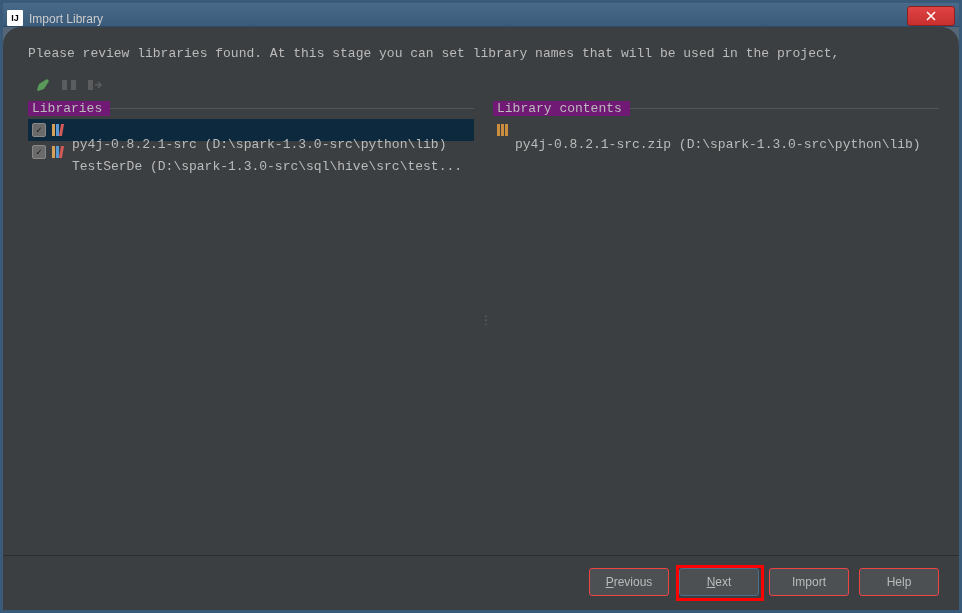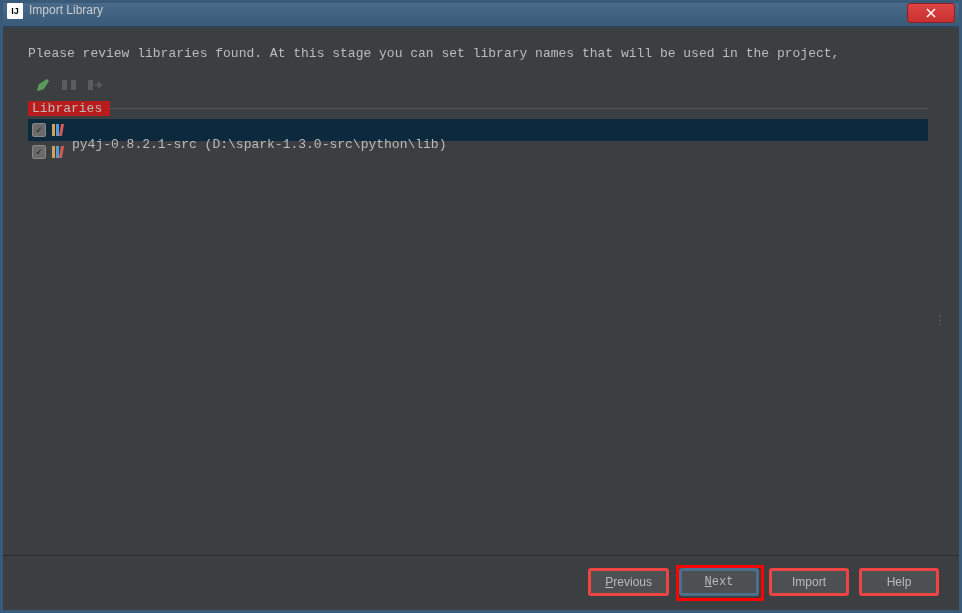--- a/index.html
+++ b/index.html
@@ -13,21 +13,21 @@
     .outer-border {
       border: 3px solid #3a5a7a;
       height: 100%;
       width: 100%;
       position: relative;
     }
     .titlebar {
       height: 24px;
       background: linear-gradient(to bottom, #4a6a8a, #3a5a7a);
       display: flex;
-      align-items: flex-start;
+      align-items: flex-end;
       padding-left: 4px;
       color: #ddd;
       font-size: 12px;
       border-bottom: 1px solid #2a4a6a;
     }
     .titlebar .app-icon {
       width: 16px;
       height: 16px;
       background: #fff;
       color: #000;
@@ -57,20 +57,21 @@
     }
     .dialog-body {
       background: #3c3f41;
       height: calc(100% - 24px);
       display: flex;
       flex-direction: column;
       padding: 0;
       color: #bbbbbb;
       font-family: "Consolas", "Courier New", monospace;
       font-size: 13px;
+      border-radius: 18px;
     }
     .instructions {
       padding: 18px 20px 8px 25px;
       line-height: 1.4;
       color: #bbbbbb;
       font-family: "Consolas", "Courier New", monospace;
     }
     .toolbar {
       padding: 6px 20px 8px 32px;
       display: flex;
@@ -96,21 +97,21 @@
       flex-direction: column;
       min-height: 0;
     }
     .panel-label {
       font-family: "Consolas", "Courier New", monospace;
       color: #bbbbbb;
       position: relative;
       padding-left: 4px;
       padding-right: 8px;
       z-index: 1;
-      background: #b91c1c;
+      background: #701a75;
       display: inline-block;
     }
     .panel-header {
       position: relative;
       height: 14px;
       display: flex;
       align-items: center;
     }
     .panel-header::after {
       content: "";
@@ -212,35 +213,34 @@
       display: flex;
       justify-content: flex-end;
       gap: 10px;
       border-top: 1px solid #2d2d2d;
       background: #3c3f41;
     }
     .btn {
       min-width: 80px;
       height: 28px;
       background: #4c5052;
-      border: 3px solid #ef4444;
+      border: 1px solid #ef4444;
       border-radius: 3px;
       color: #bbbbbb;
       font-size: 12px;
       font-family: "Segoe UI", Tahoma, sans-serif;
       display: flex;
       align-items: center;
       justify-content: center;
       cursor: pointer;
       padding: 0 14px;
     }
     .btn.primary {
       border-color: #4a708b;
       position: relative;
-      font-family: Liberation Mono, monospace;
     }
     .btn.primary .ul { text-decoration: underline; }
     .btn .ul { text-decoration: underline; }
     .highlight-box {
       border: 3px solid #ff0000;
       position: absolute;
       pointer-events: none;
     }
   </style>
 </head>
@@ -296,24 +296,40 @@
               </div>
             <span class="item-text">py4j-0.8.2.1-src (D:\spark-1.3.0-src\python\lib)</span>
           </div>
           <div class="list-item">
             <div class="checkbox">✓</div>
             <div class="lib-icon">
                 <span class="b1"></span>
                 <span class="b2"></span>
                 <span class="b3"></span>
               </div>
+            <span class="item-text">TestSerDe (D:\spark-1.3.0-src\sql\hive\src\test...</span>
           </div>
         </div>
       </div>
       <div class="splitter"></div>
+      <div class="panel">
+        <div class="panel-header">
+          <span class="panel-label">Library contents</span>
+        </div>
+        <div class="panel-list">
+          <div class="list-item">
+            <div class="content-lib-icon">
+                <span class="b1"></span>
+                <span class="b2"></span>
+                <span class="b3"></span>
+              </div>
+            <span class="item-text">py4j-0.8.2.1-src.zip (D:\spark-1.3.0-src\python\lib)</span>
+          </div>
+        </div>
+      </div>
     </div>
     <div class="footer">
       <div class="btn">
           <span><span class="ul">P</span><span>revious</span></span>
         </div>
       <div class="btn primary" id="next-btn">
           <span><span class="ul">N</span><span>ext</span></span>
         </div>
       <div class="btn">Import</div>
       <div class="btn">Help</div>

